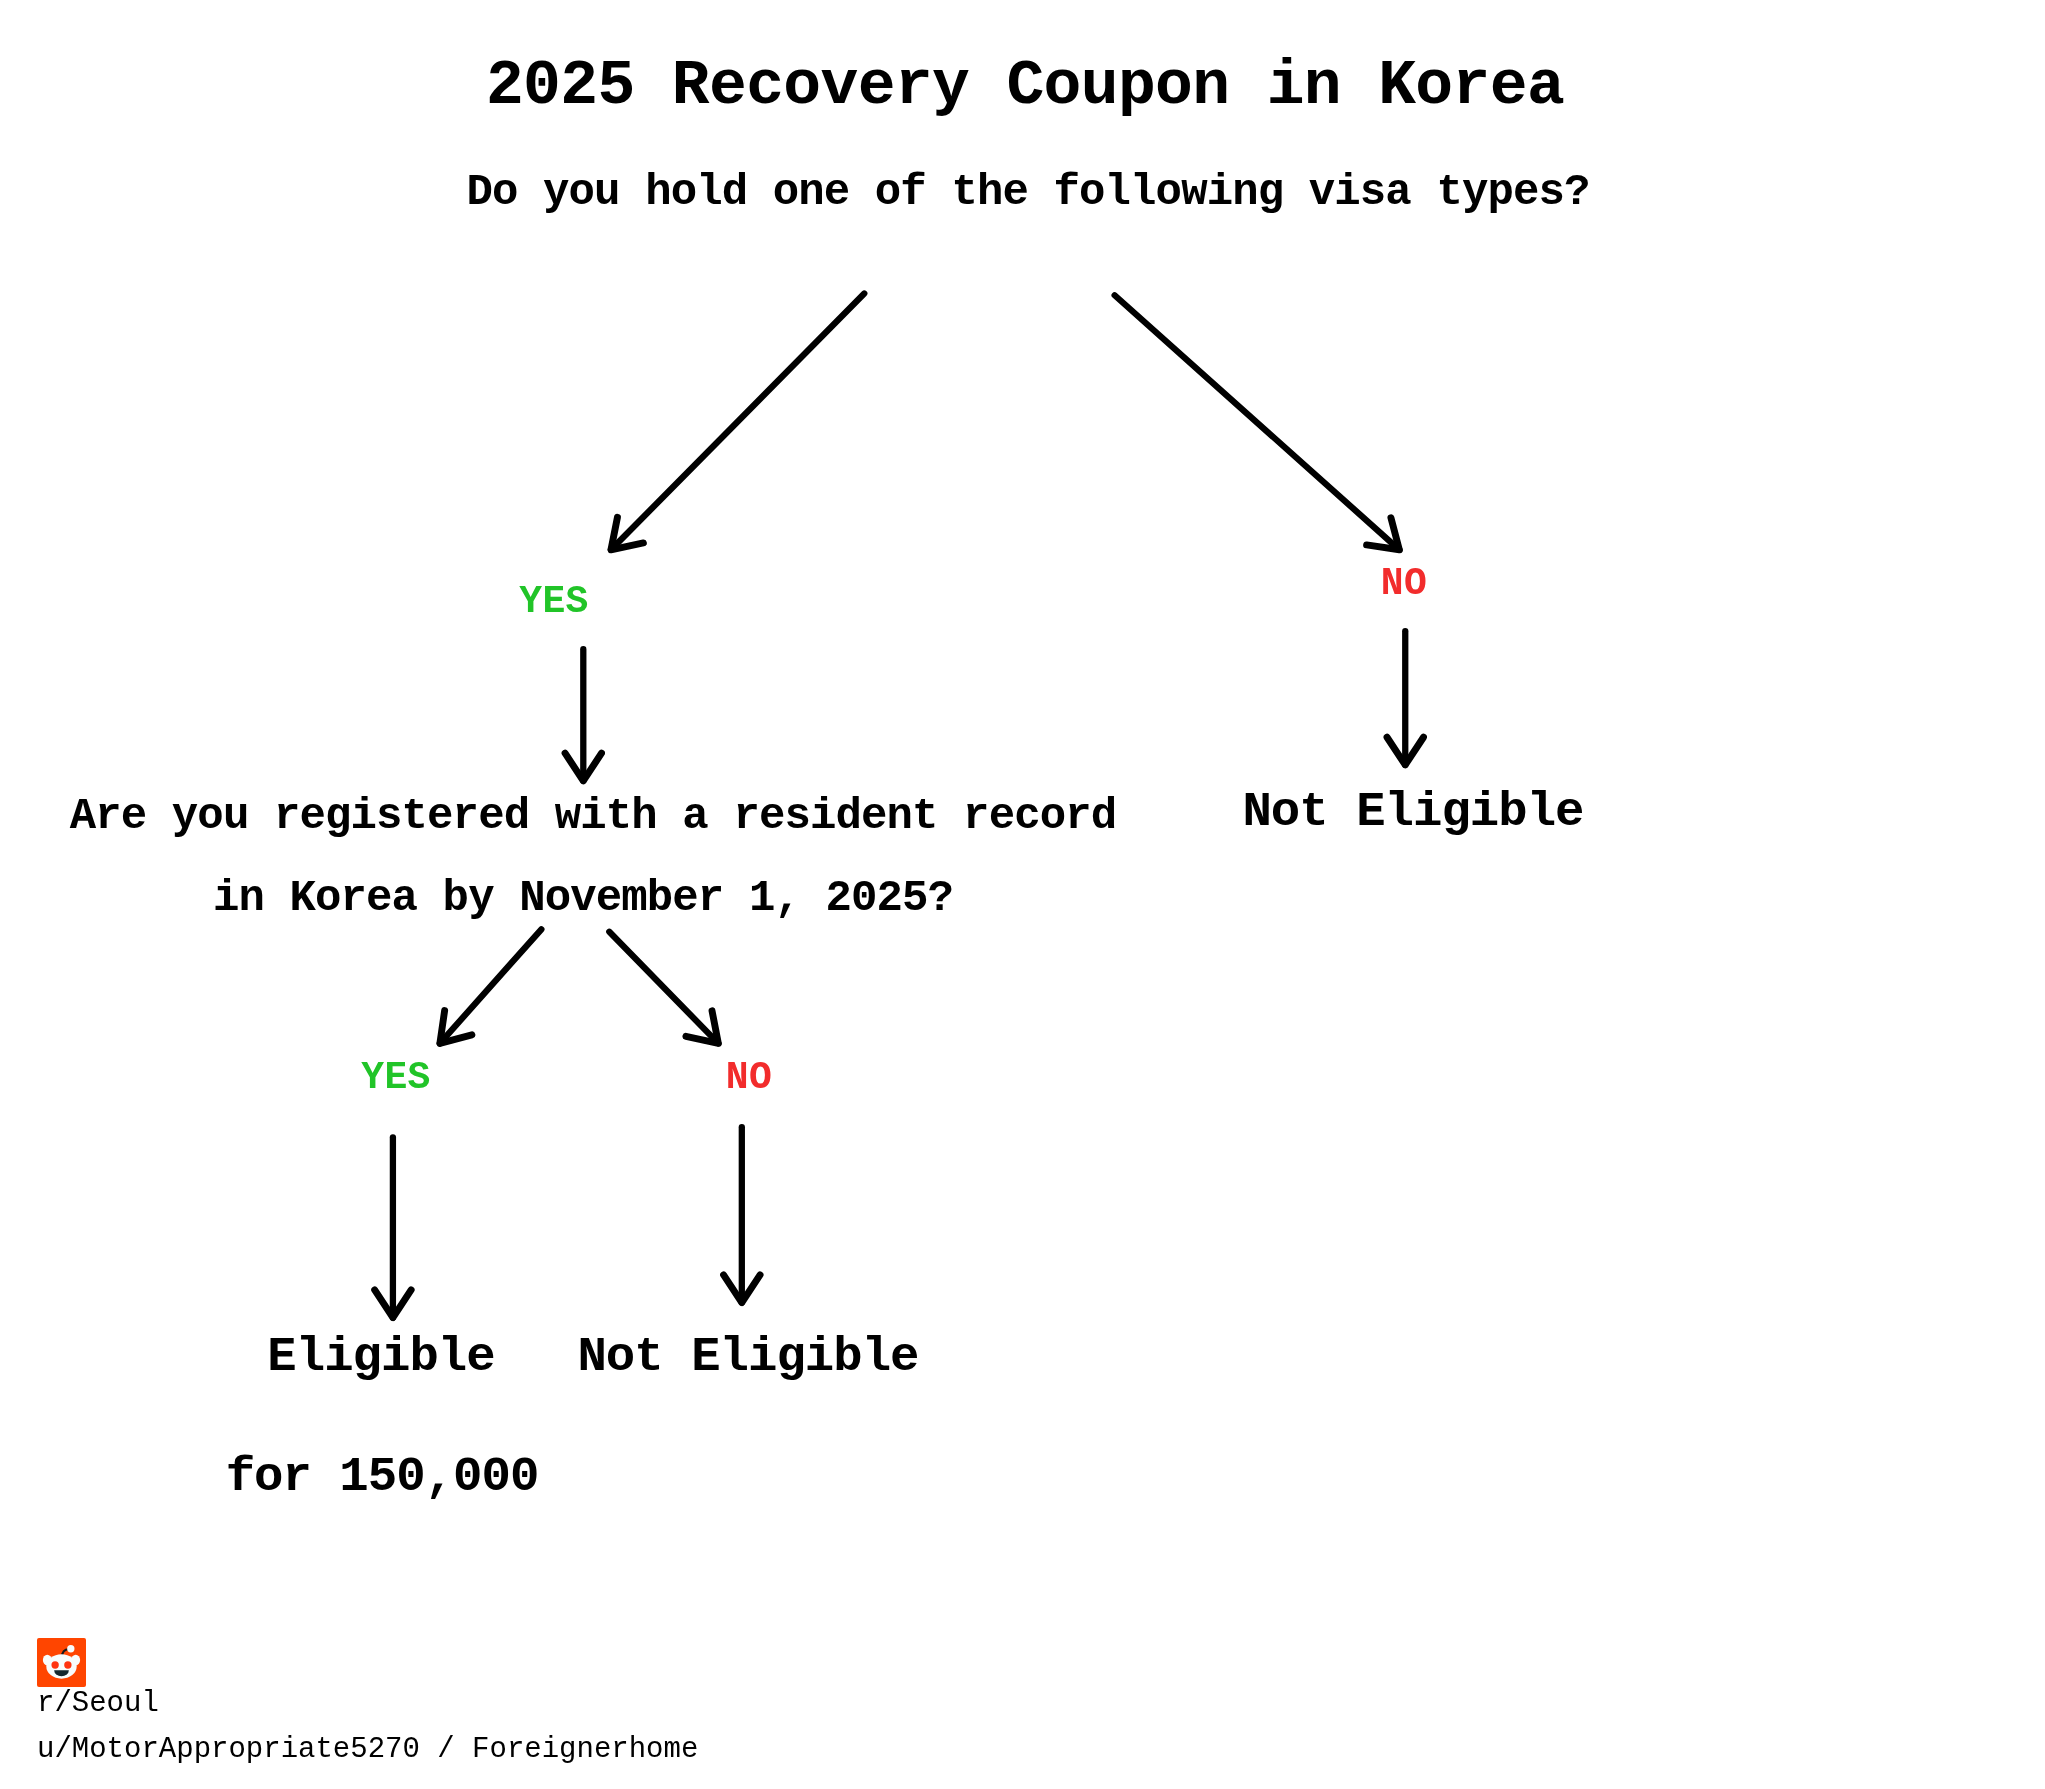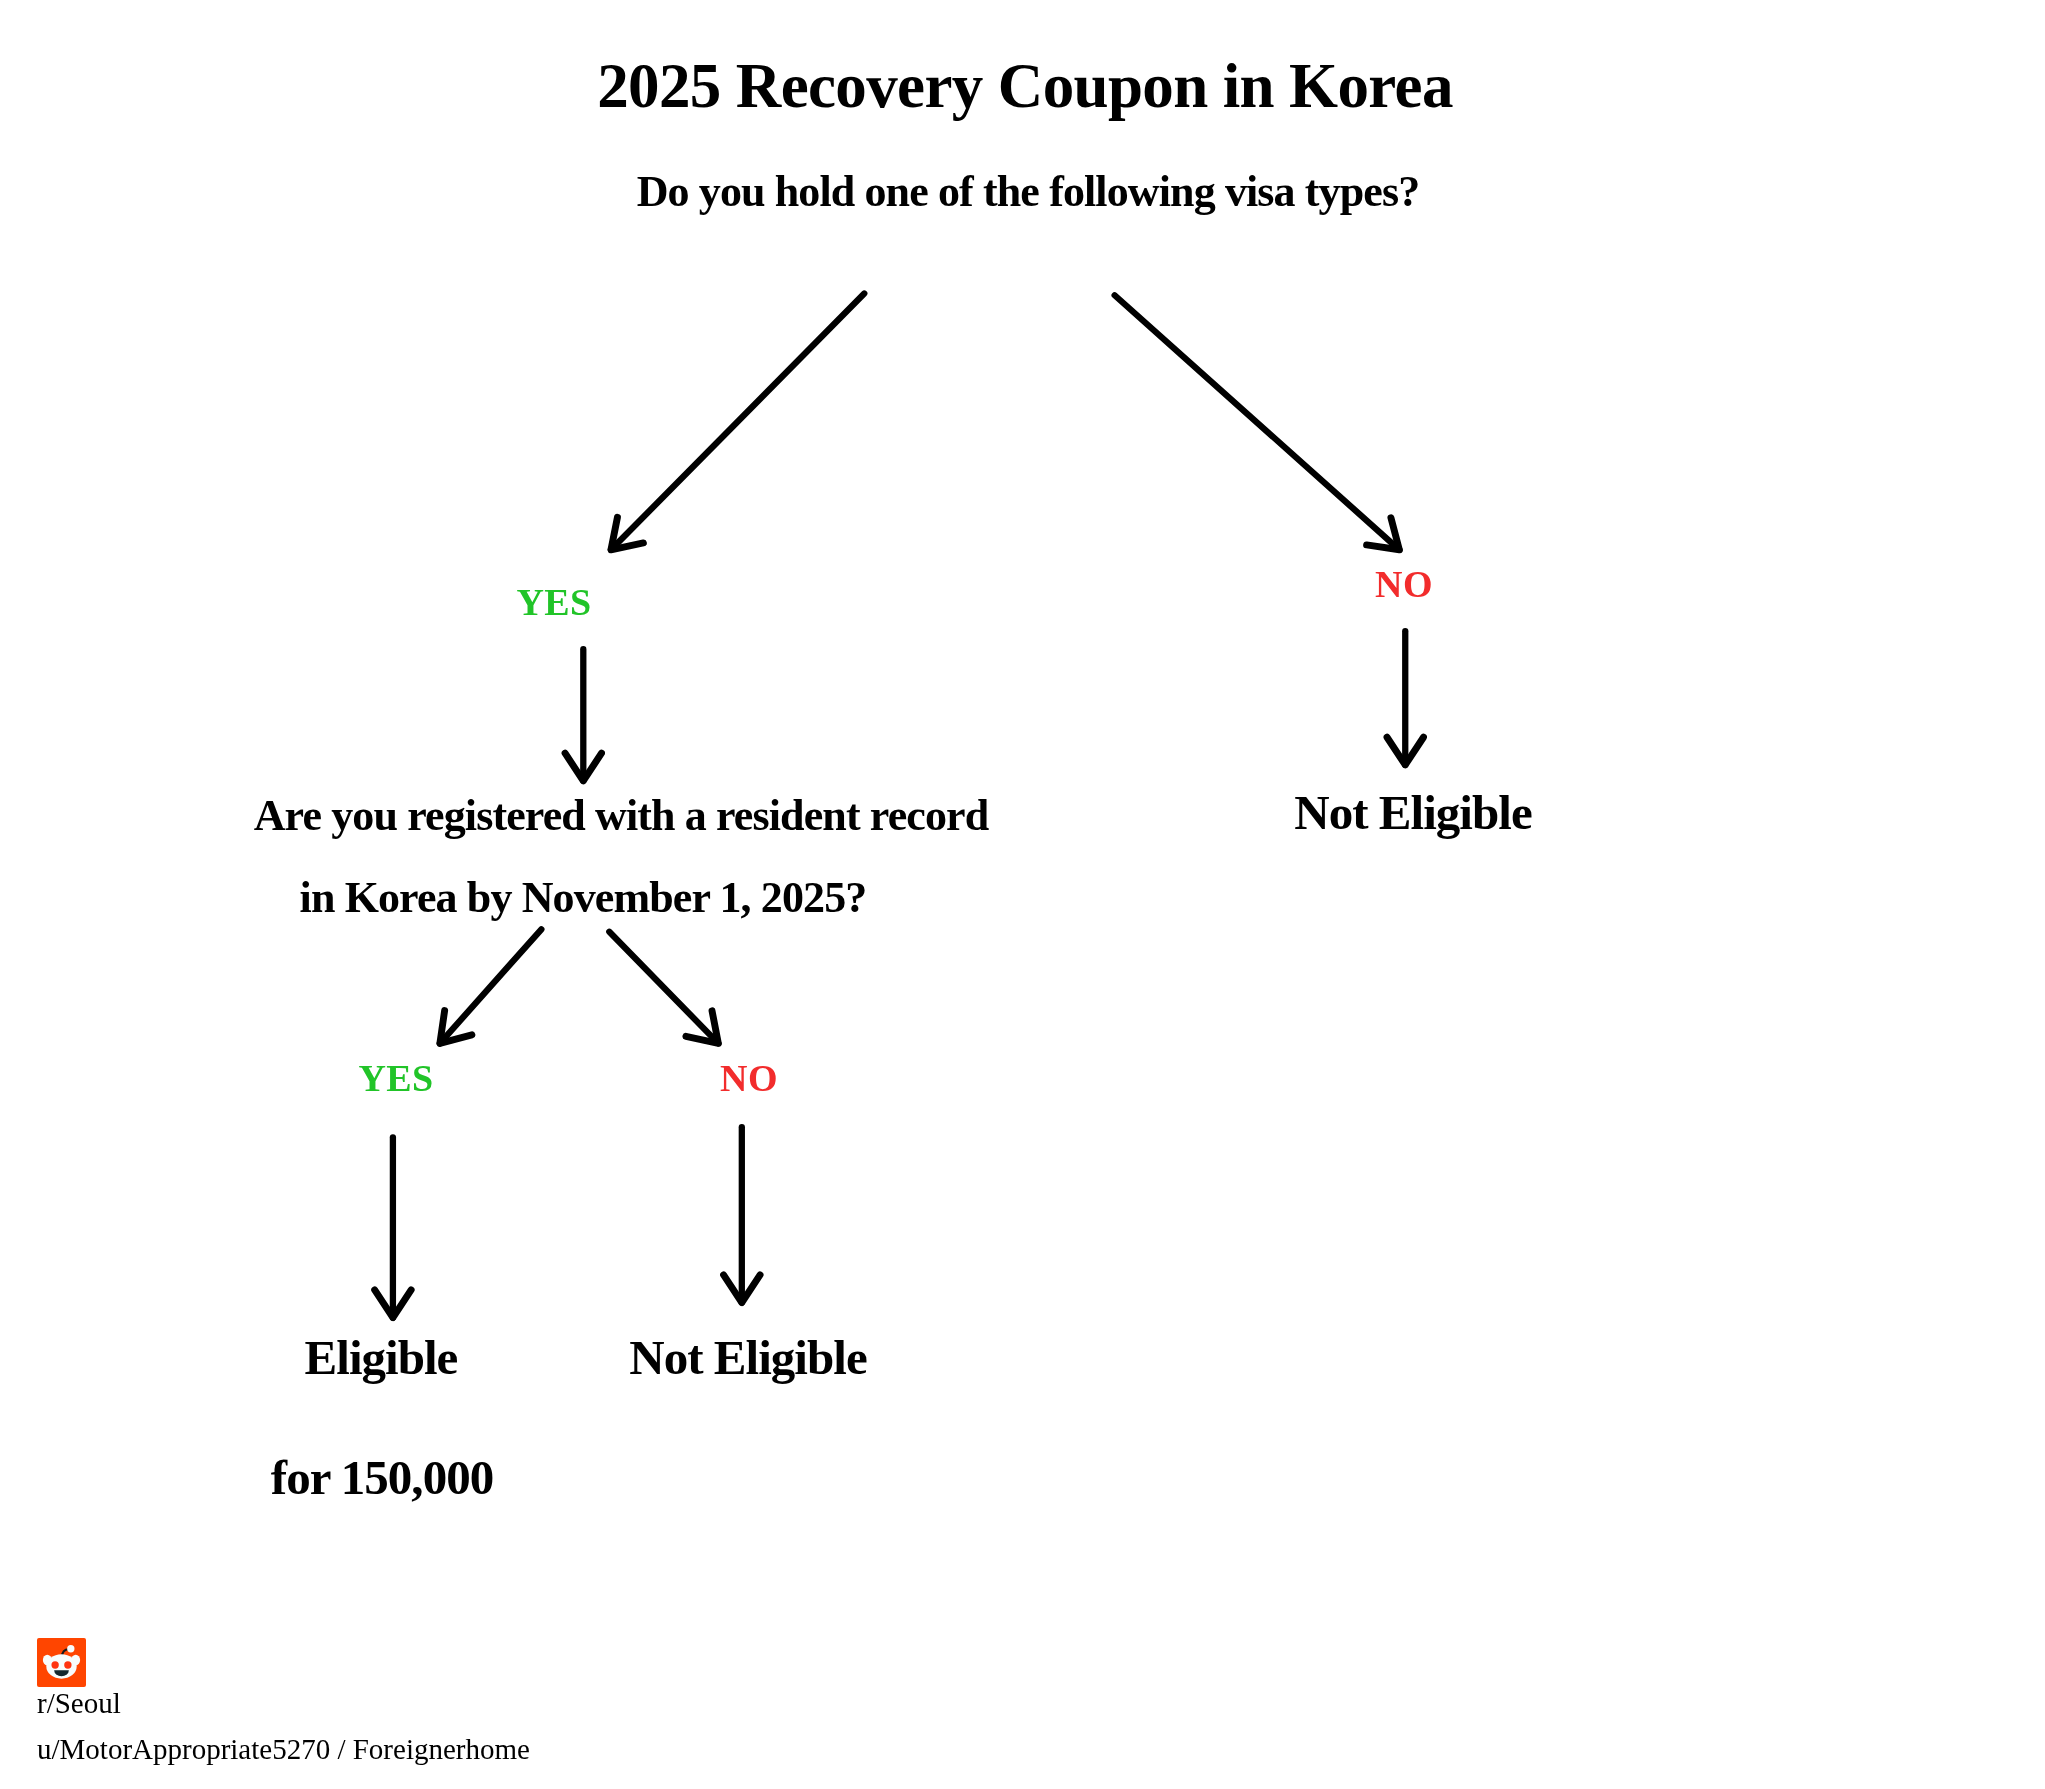--- a/index.html
+++ b/index.html
@@ -12,21 +12,21 @@
     --no: #f22c2c;
     --ink: #000000;
     --reddit: #FF4500;
   }
   .canvas {
     position: relative;
     width: 2046px;
     height: 1789px;
     background: #ffffff;
     overflow: hidden;
-    font-family: Liberation Serif, serif;
+    font-family: Liberation Mono, monospace;
     color: var(--ink);
   }
   .arrows {
     position: absolute;
     left: 0;
     top: 0;
     width: 100%;
     height: 100%;
     pointer-events: none;
   }
@@ -85,21 +85,21 @@
     <path class="arrow" d="M1768,2688 L1768,3106" marker-end="url(#ah)"></path>
   </svg>
 
   <div class="txt title centered" style="left:1025px; top:55px;">2025 Recovery Coupon in Korea</div>
   <div class="txt sub centered" style="left:1028px; top:170px;">Do you hold one of the following visa types?</div>
 
   <div class="txt yn yes centered" style="left:554px; top:583px;">YES</div>
   <div class="txt yn no centered" style="left:1404px; top:565px;">NO</div>
   <div class="txt result centered" style="left:1413px; top:788px;">Not Eligible</div>
 
-  <div class="txt q2 centered" style="left:621px; top:794px;text-align:center;">Are you registered with a resident record</div>
+  <div class="txt q2 centered" style="left:593px; top:794px;text-align:center;">Are you registered with a resident record</div>
   <div class="txt q2 centered" style="left:583px; top:876px;">in Korea by November 1, 2025?</div>
 
   <div class="txt yn yes centered" style="left:396px; top:1059px;">YES</div>
   <div class="txt yn no centered" style="left:749px; top:1059px;">NO</div>
 
   <div class="txt result centered" style="left:381px; top:1333px;text-align:right;">Eligible</div>
   <div class="txt result centered" style="left:382px; top:1453px;">for 150,000</div>
   <div class="txt result centered" style="left:748px; top:1333px;">Not Eligible</div>
 
   <svg class="reddit-icon" viewBox="0 0 100 100">

